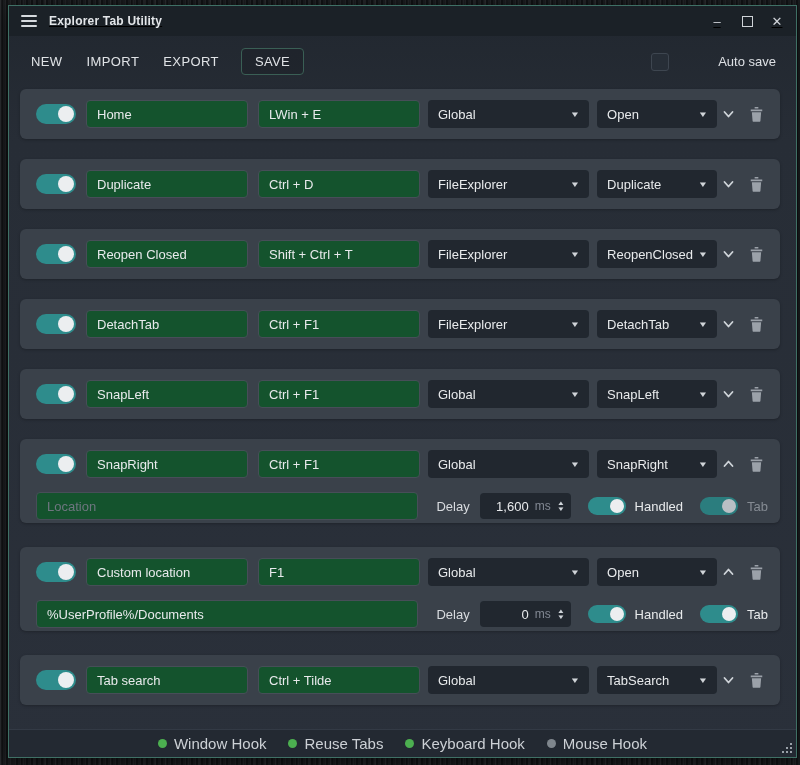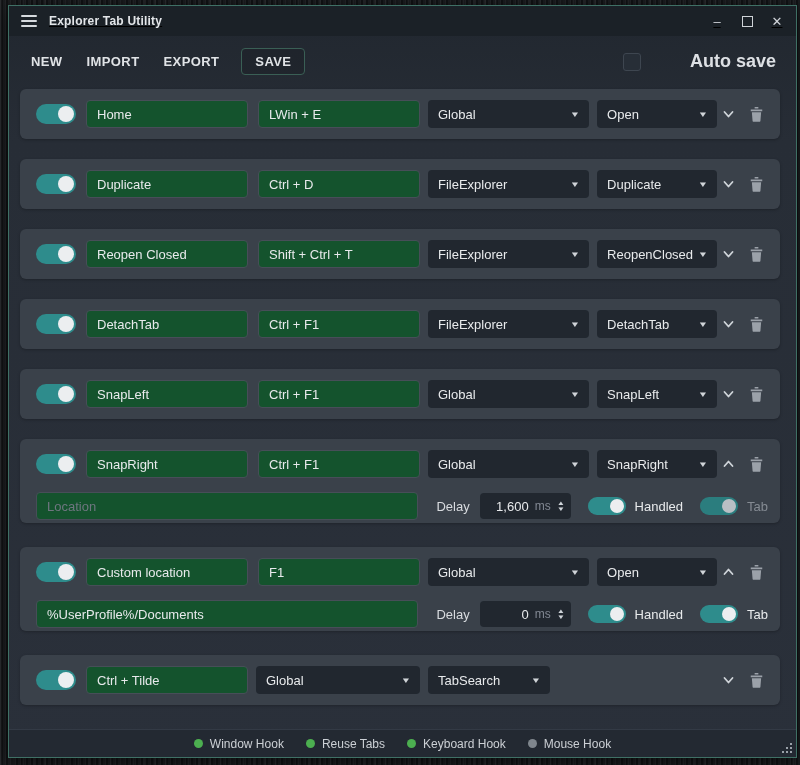--- a/index.html
+++ b/index.html
@@ -15,26 +15,26 @@
     display:flex;flex-direction:column;}
   
   .titlebar{height:30px;flex:0 0 30px;background:#1b2127;display:flex;align-items:center;padding:0 4px 0 12px;text-decoration:underline;}
   .hamburger{width:16px;display:flex;flex-direction:column;gap:3px;margin-right:12px;cursor:pointer;}
   .hamburger i{display:block;height:2px;background:#d6dade;border-radius:1px;}
   .win-title{font-size:12px;font-weight:bold;color:#e3e6e9;letter-spacing:.2px;}
   .win-controls{margin-left:auto;display:flex;height:100%;}
   .win-btn{width:30px;height:100%;display:flex;align-items:center;justify-content:center;color:#cfd3d8;font-size:13px;cursor:pointer;}
   .max-box{width:9px;height:9px;border:1px solid #cfd3d8;}
   
-  .menubar{flex:0 0 auto;display:flex;align-items:center;gap:20px;padding:12px 20px 10px 20px;font-weight:bold;}
+  .menubar{flex:0 0 auto;display:flex;align-items:center;gap:20px;padding:12px 20px 10px 20px;}
   .menu-item{font-size:13px;color:#e0e3e6;letter-spacing:.4px;cursor:pointer;padding:5px 2px;}
   .menu-item.save{border:1px solid #3a5f55;border-radius:4px;padding:5px 13px;background:rgba(0,0,0,.10);}
   .autosave{margin-left:auto;display:flex;align-items:center;gap:9px;cursor:pointer;}
   .checkbox{width:16px;height:16px;border-radius:3px;background:#272e37;border:1px solid #3e4650;}
-  .autosave span{font-size:18px;color:#dde0e4;margin-left:40px;}
+  .autosave span{font-size:13px;color:#dde0e4;margin-left:40px;}
   
   .cards{flex:1 1 auto;padding:4px 16px 0 11px;overflow:hidden;}
   .card{background:#3a414a;border-radius:6px;margin-bottom:20px;padding:0 12px 0 16px;box-shadow:0 1px 3px rgba(0,0,0,.25);}
   .card.expanded{margin-bottom:18px;}
   .row-main{height:50px;display:flex;align-items:center;}
   
   .toggle{width:40px;height:20px;border-radius:10px;background:#2e8c8c;position:relative;flex:0 0 auto;cursor:pointer;}
   .toggle .knob{position:absolute;top:2px;right:2px;width:16px;height:16px;border-radius:50%;background:#eceef0;}
   .toggle.small{width:38px;height:18px;}
   .toggle.small .knob{width:14px;height:14px;}
@@ -67,21 +67,21 @@
   .numbox .num{width:42px;text-align:right;font-size:13px;color:#e8eaec;}
   .numbox .unit{font-size:12px;color:#828893;margin-left:6px;}
   .spinner{display:flex;flex-direction:column;margin-left:7px;cursor:pointer;}
   .spinner span{font-size:6px;line-height:6px;color:#cfd4d9;transform:scaleX(1.4);}
   .tg-label{font-size:13px;color:#e8eaec;margin-left:9px;}
   .tg-label.dim{color:#858b93;}
   .row-details .toggle{margin-left:17px;}
   
   .statusbar{flex:0 0 27px;background:#232932;border-top:1px solid #333a45;display:flex;align-items:center;justify-content:center;gap:22px;}
   .status-item{display:flex;align-items:center;gap:7px;}
-  .status-item span.lbl{font-size:12px;color:#ccd0d5;}
+  .status-item span.lbl{font-size:15px;color:#ccd0d5;}
   .dot{width:9px;height:9px;border-radius:50%;}
   .dot.on{background:#4caf50;}
   .dot.off{background:#7f868d;}
   .grip{position:absolute;right:3px;bottom:3px;}
 </style>
 </head>
 <body>
 
 <div class="window">
 
@@ -348,20 +348,21 @@
           </div>
         <span class="tg-label">Tab</span>
       </div>
     </section>
 
     <section class="card">
       <div class="row-main">
         <div class="toggle on">
             <div class="knob"></div>
           </div>
+        <input class="txt name" type="text" value="Tab search" style="">
         <input class="txt hotkey" type="text" value="Ctrl + Tilde" style="">
         <div class="select scope">
             <span class="sel-val">Global</span>
             <span class="caret">▼</span>
           </div>
         <div class="select action">
             <span class="sel-val">TabSearch</span>
             <span class="caret">▼</span>
           </div>
         <button class="iconbtn expand">

